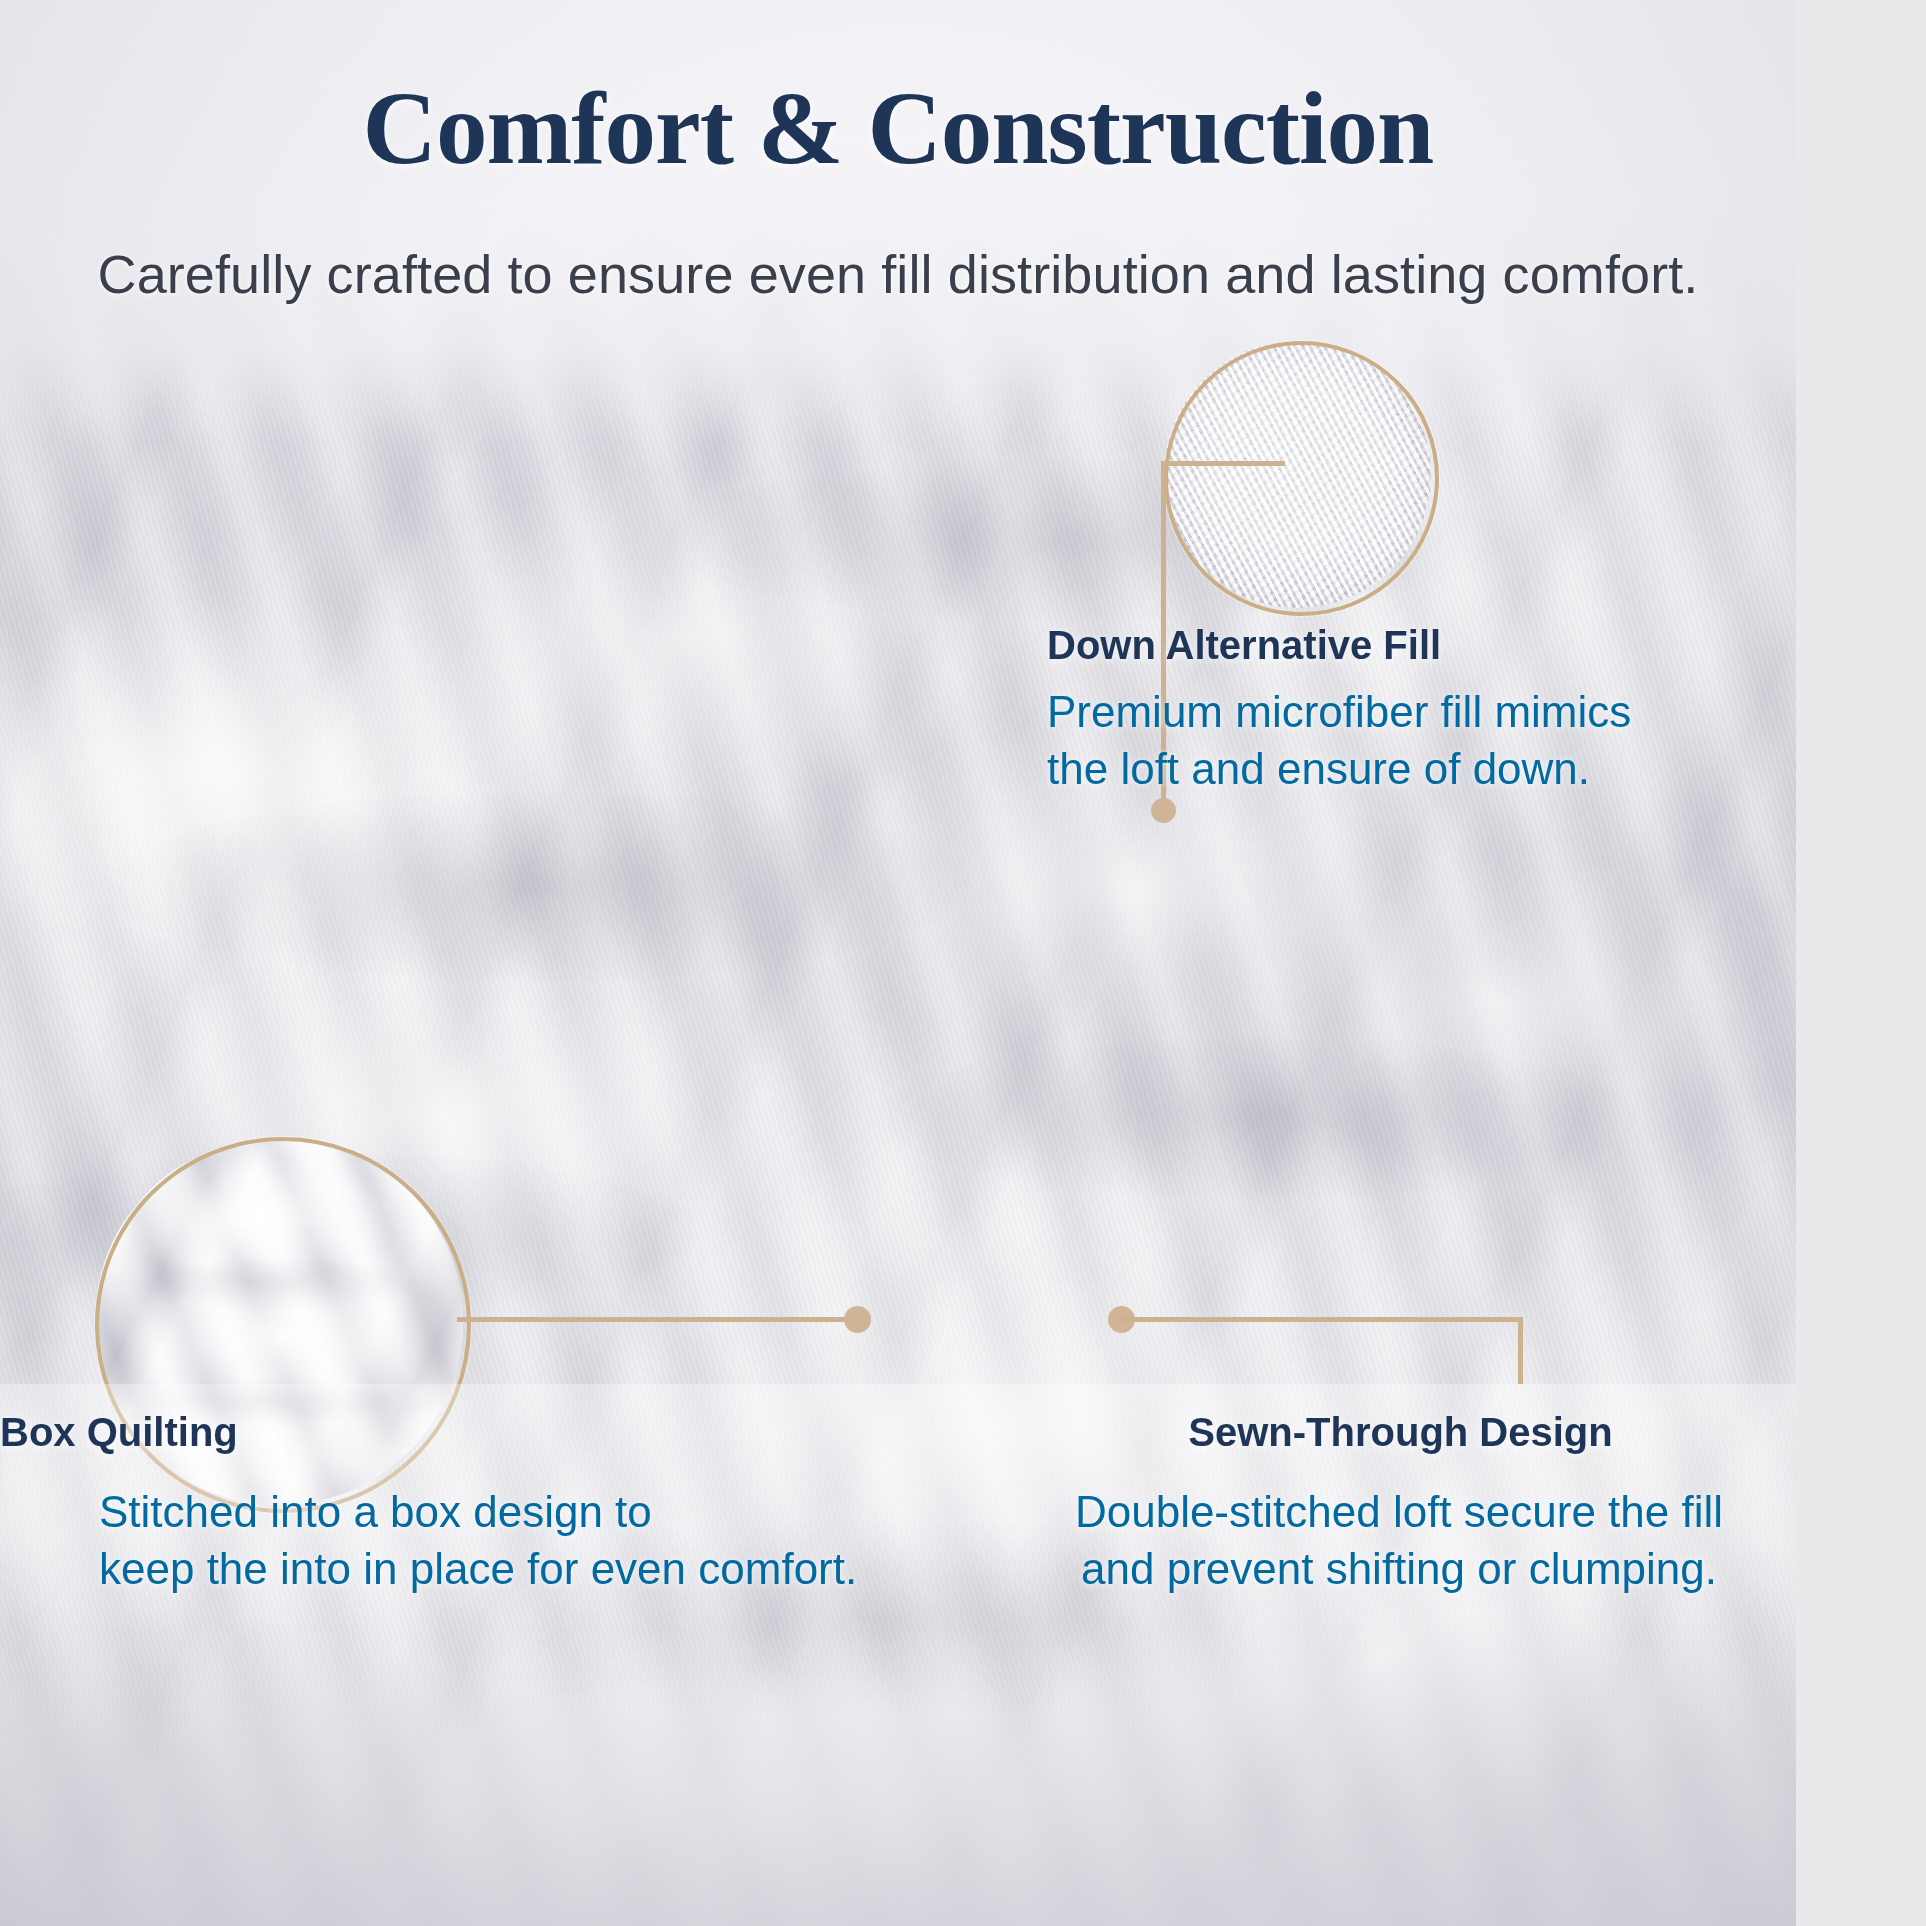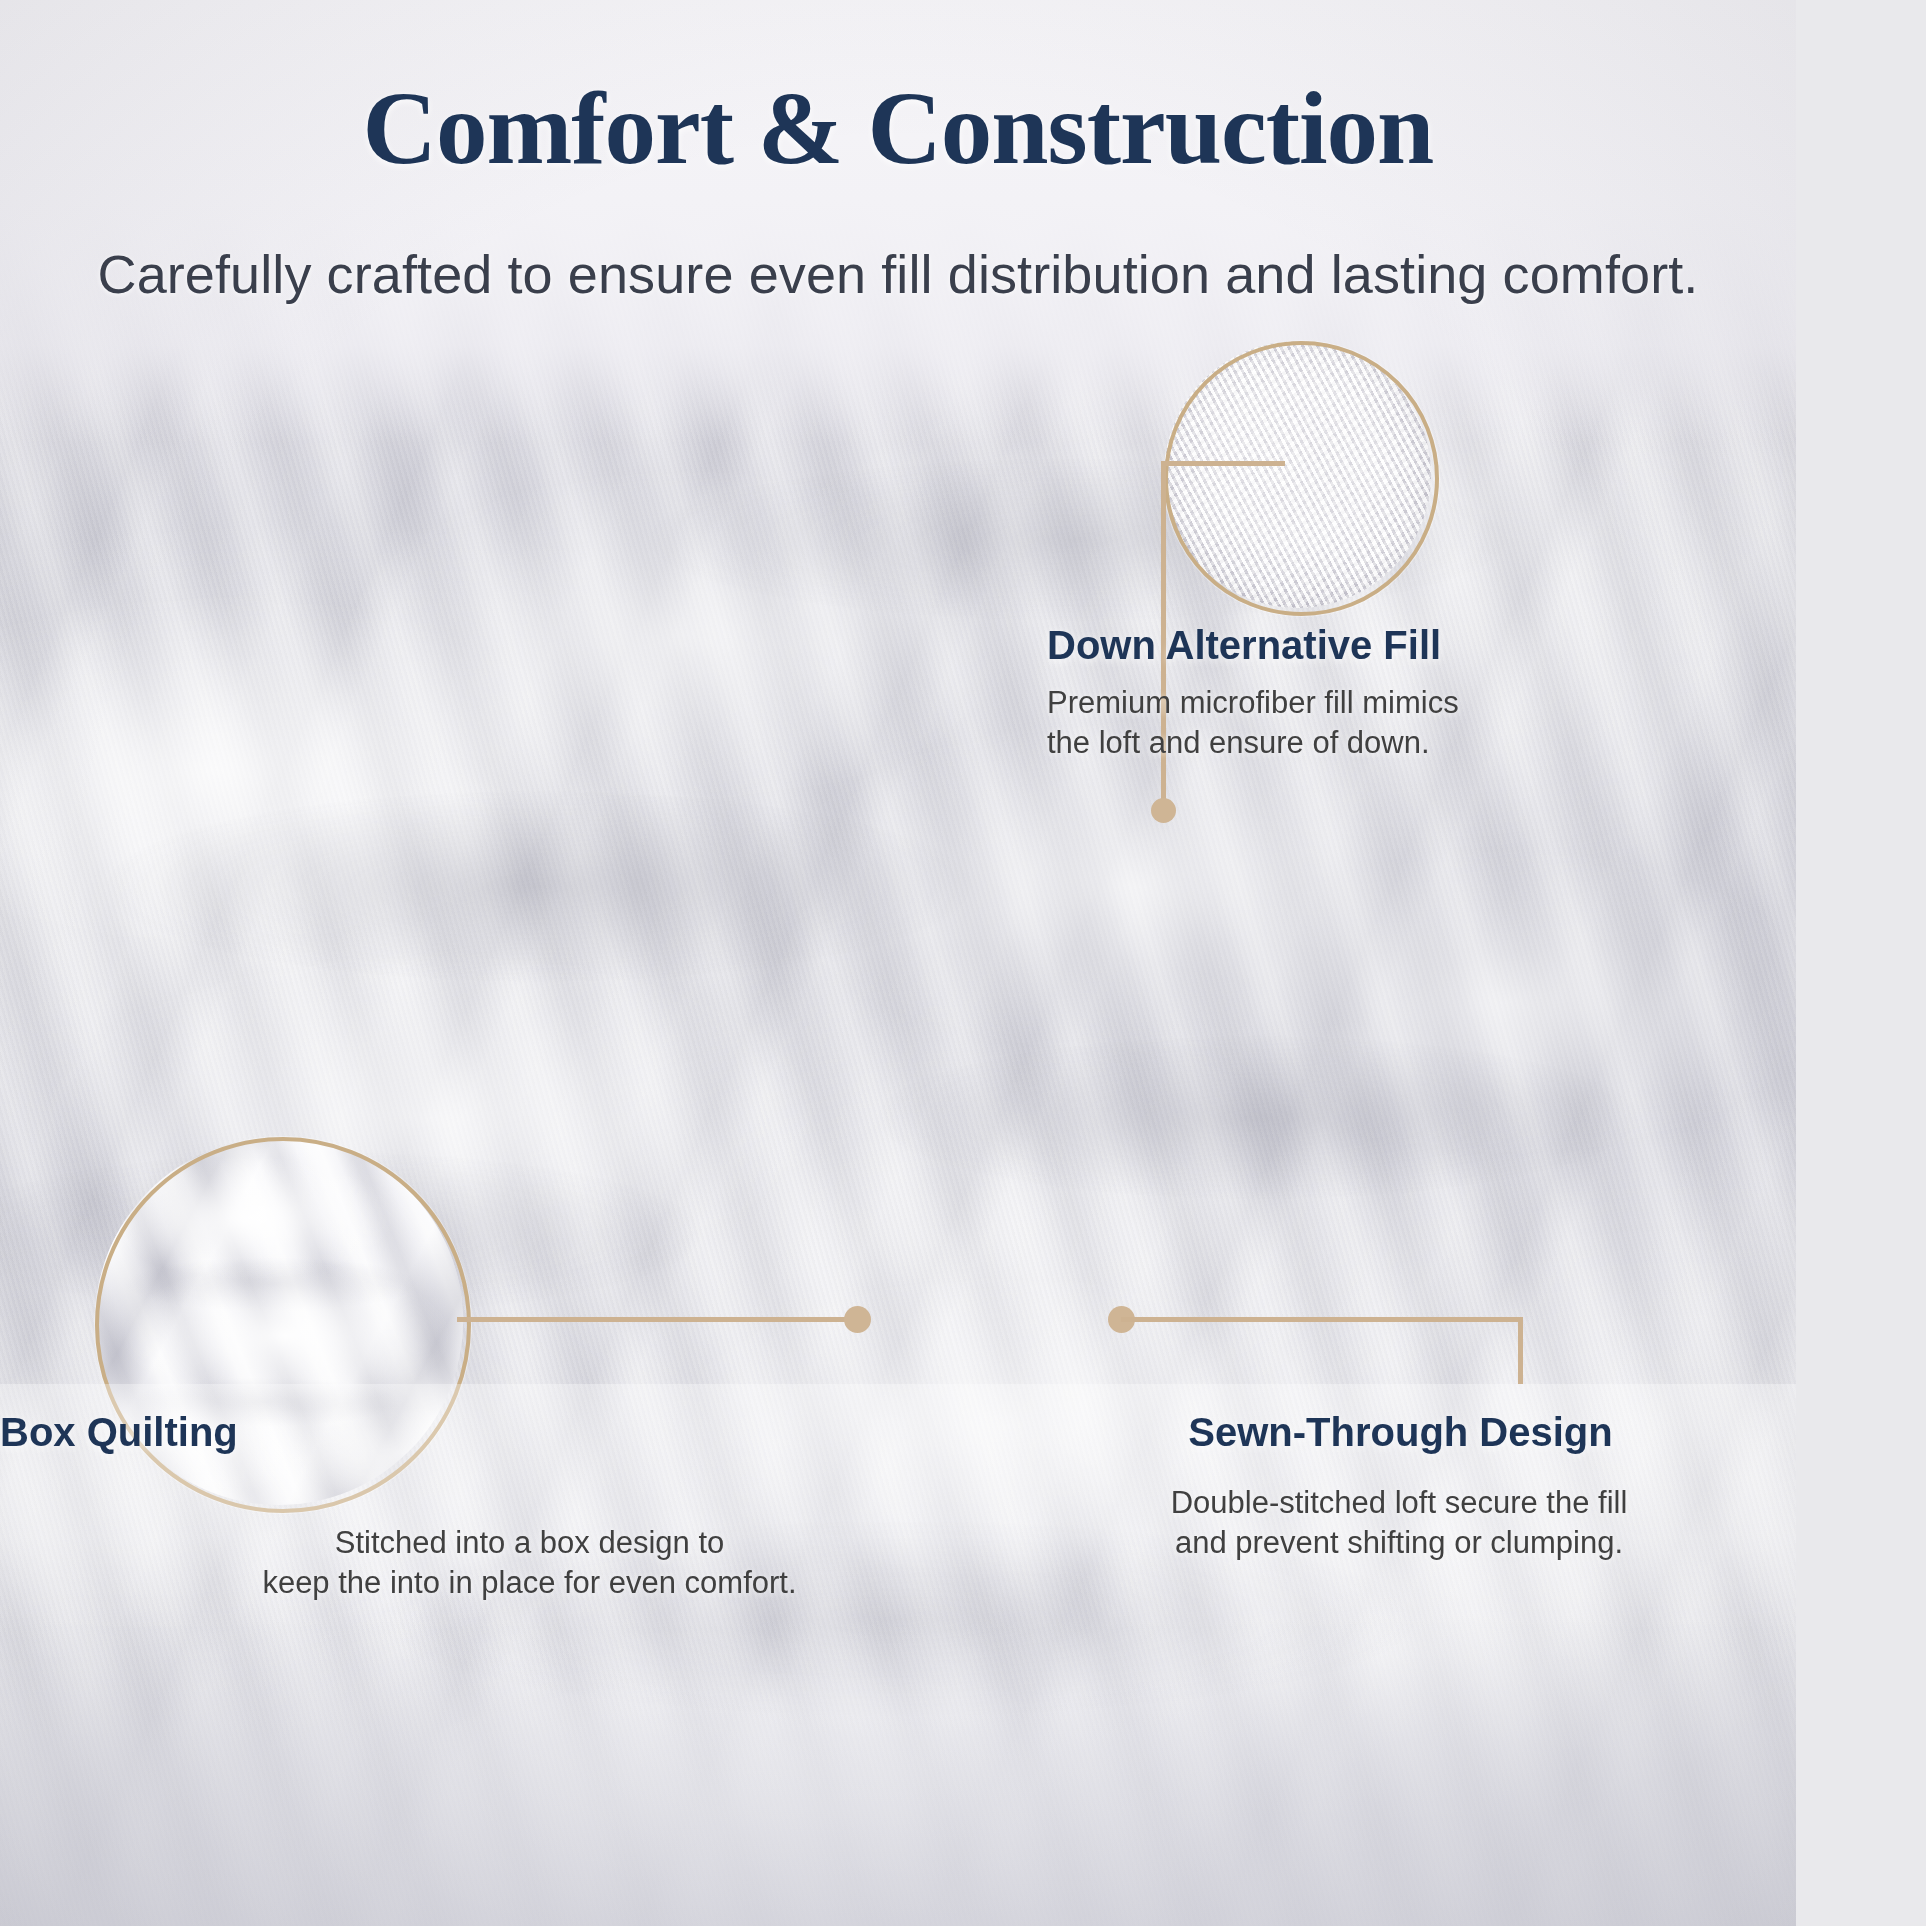--- a/index.html
+++ b/index.html
@@ -234,37 +234,37 @@
     position:absolute;
     font-weight:700;
     font-size:40px;
     line-height:1.05;
     color:#1e3557;
     white-space:nowrap;
     text-shadow:0 2px 8px rgba(255,255,255,.85);
   }
   .callout-body{
     position:absolute;
-    font-size:31px;
+    font-size:44px;
     line-height:1.30;
-    color:#404040;
+    color:#0369a1;
     text-shadow:0 1px 6px rgba(255,255,255,.85);
   }
   #fill-title{left:1047px;top:624px;}
   #fill-body{left:1047px;top:683px;width:822px;text-align:left;}
 
   
   .bottom-scrim{
     position:absolute;left:0;top:1384px;width:100%;height:248px;
     background:linear-gradient(180deg, rgba(255,255,255,.34) 0%, rgba(255,255,255,.30) 62%, rgba(255,255,255,0) 100%);
     pointer-events:none;
   }
 
   #box-title{left:0;top:1411px;width:1059px;text-align:left;}
-  #box-body{left:99px;top:1483px;width:861px;text-align:center;margin-top:40px;}
+  #box-body{left:99px;top:1483px;width:861px;}
   #sewn-title{left:871px;top:1411px;width:1059px;text-align:center;}
   #sewn-body{left:881px;top:1483px;width:1036px;text-align:center;}
 
   .nowrap{white-space:nowrap;display:block;}
 </style>
 </head>
 <body>
 
 <div class="stage">
 

